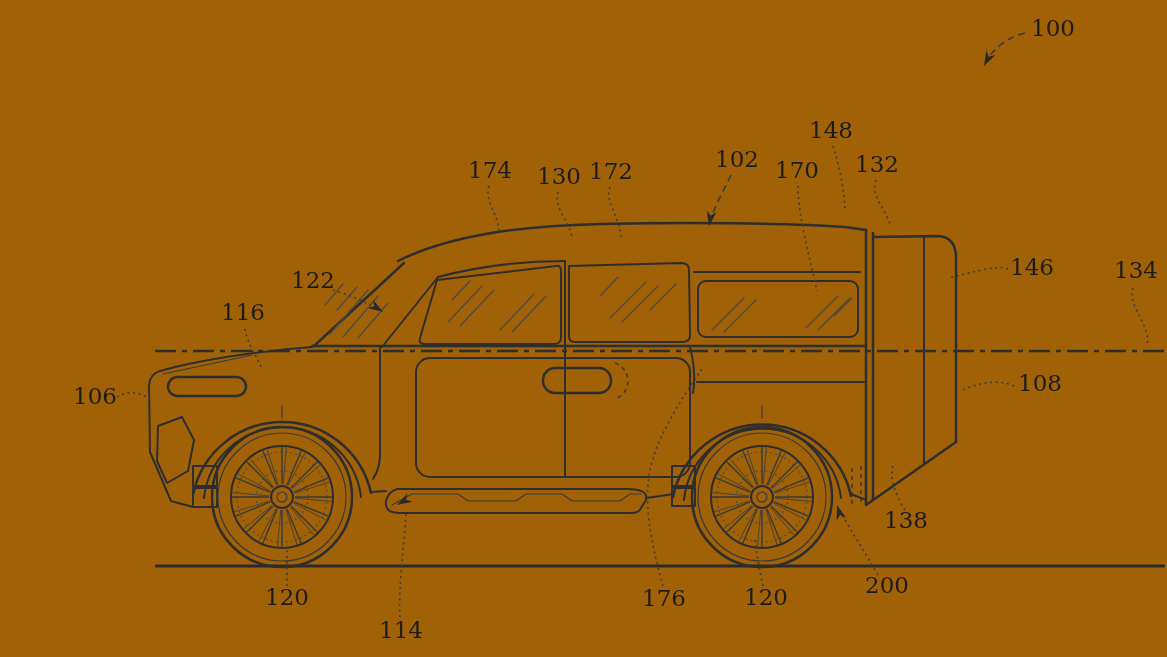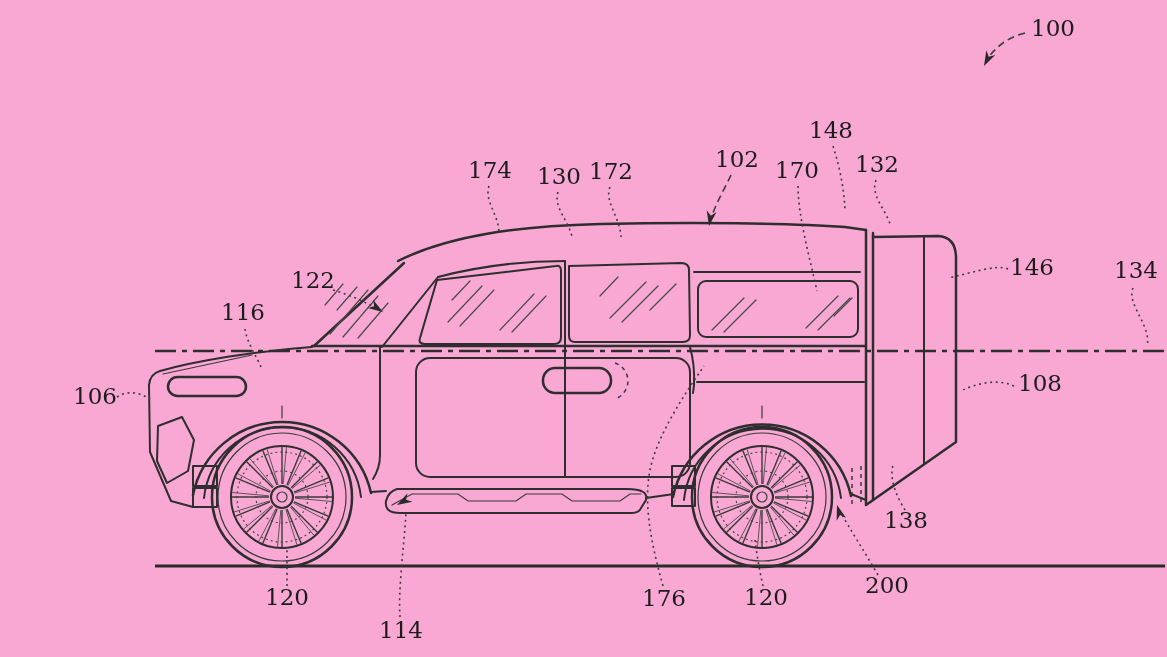--- a/index.html
+++ b/index.html
@@ -1,16 +1,16 @@
 <!DOCTYPE html>
 <html><head>
 <meta charset="utf-8">
 <style>
   html,body{margin:0;padding:0;background:#ffffff;}
-  .stage{position:relative;width:1167px;height:657px;background:#f9a8d4;overflow:hidden;
+  .stage{position:relative;width:1167px;height:657px;background:#a16207;overflow:hidden;
          font-family:"DejaVu Serif", serif;}
   svg{display:block;}
   .ln{fill:none;stroke:#2e2e2e;stroke-width:2;stroke-linecap:round;stroke-linejoin:round;}
   .ln-thick{fill:none;stroke:#2a2a2a;stroke-width:3;stroke-linecap:butt;}
   .ln-thin{fill:none;stroke:#3a3a3a;stroke-width:1.2;stroke-linecap:round;}
   .ln-med{fill:none;stroke:#2e2e2e;stroke-width:2.5;stroke-linecap:round;stroke-linejoin:round;}
   .hidden-line{fill:none;stroke:#3a3a3a;stroke-width:1.5;stroke-dasharray:4 4;}
   .dotted-circle{fill:none;stroke:#4a4a4a;stroke-width:1.2;stroke-dasharray:2 3;}
   .waterline{fill:none;stroke:#2e2e2e;stroke-width:2.4;stroke-dasharray:21 6 5 6;}
   .leader{fill:none;stroke:#3c3c3c;stroke-width:1.6;}

